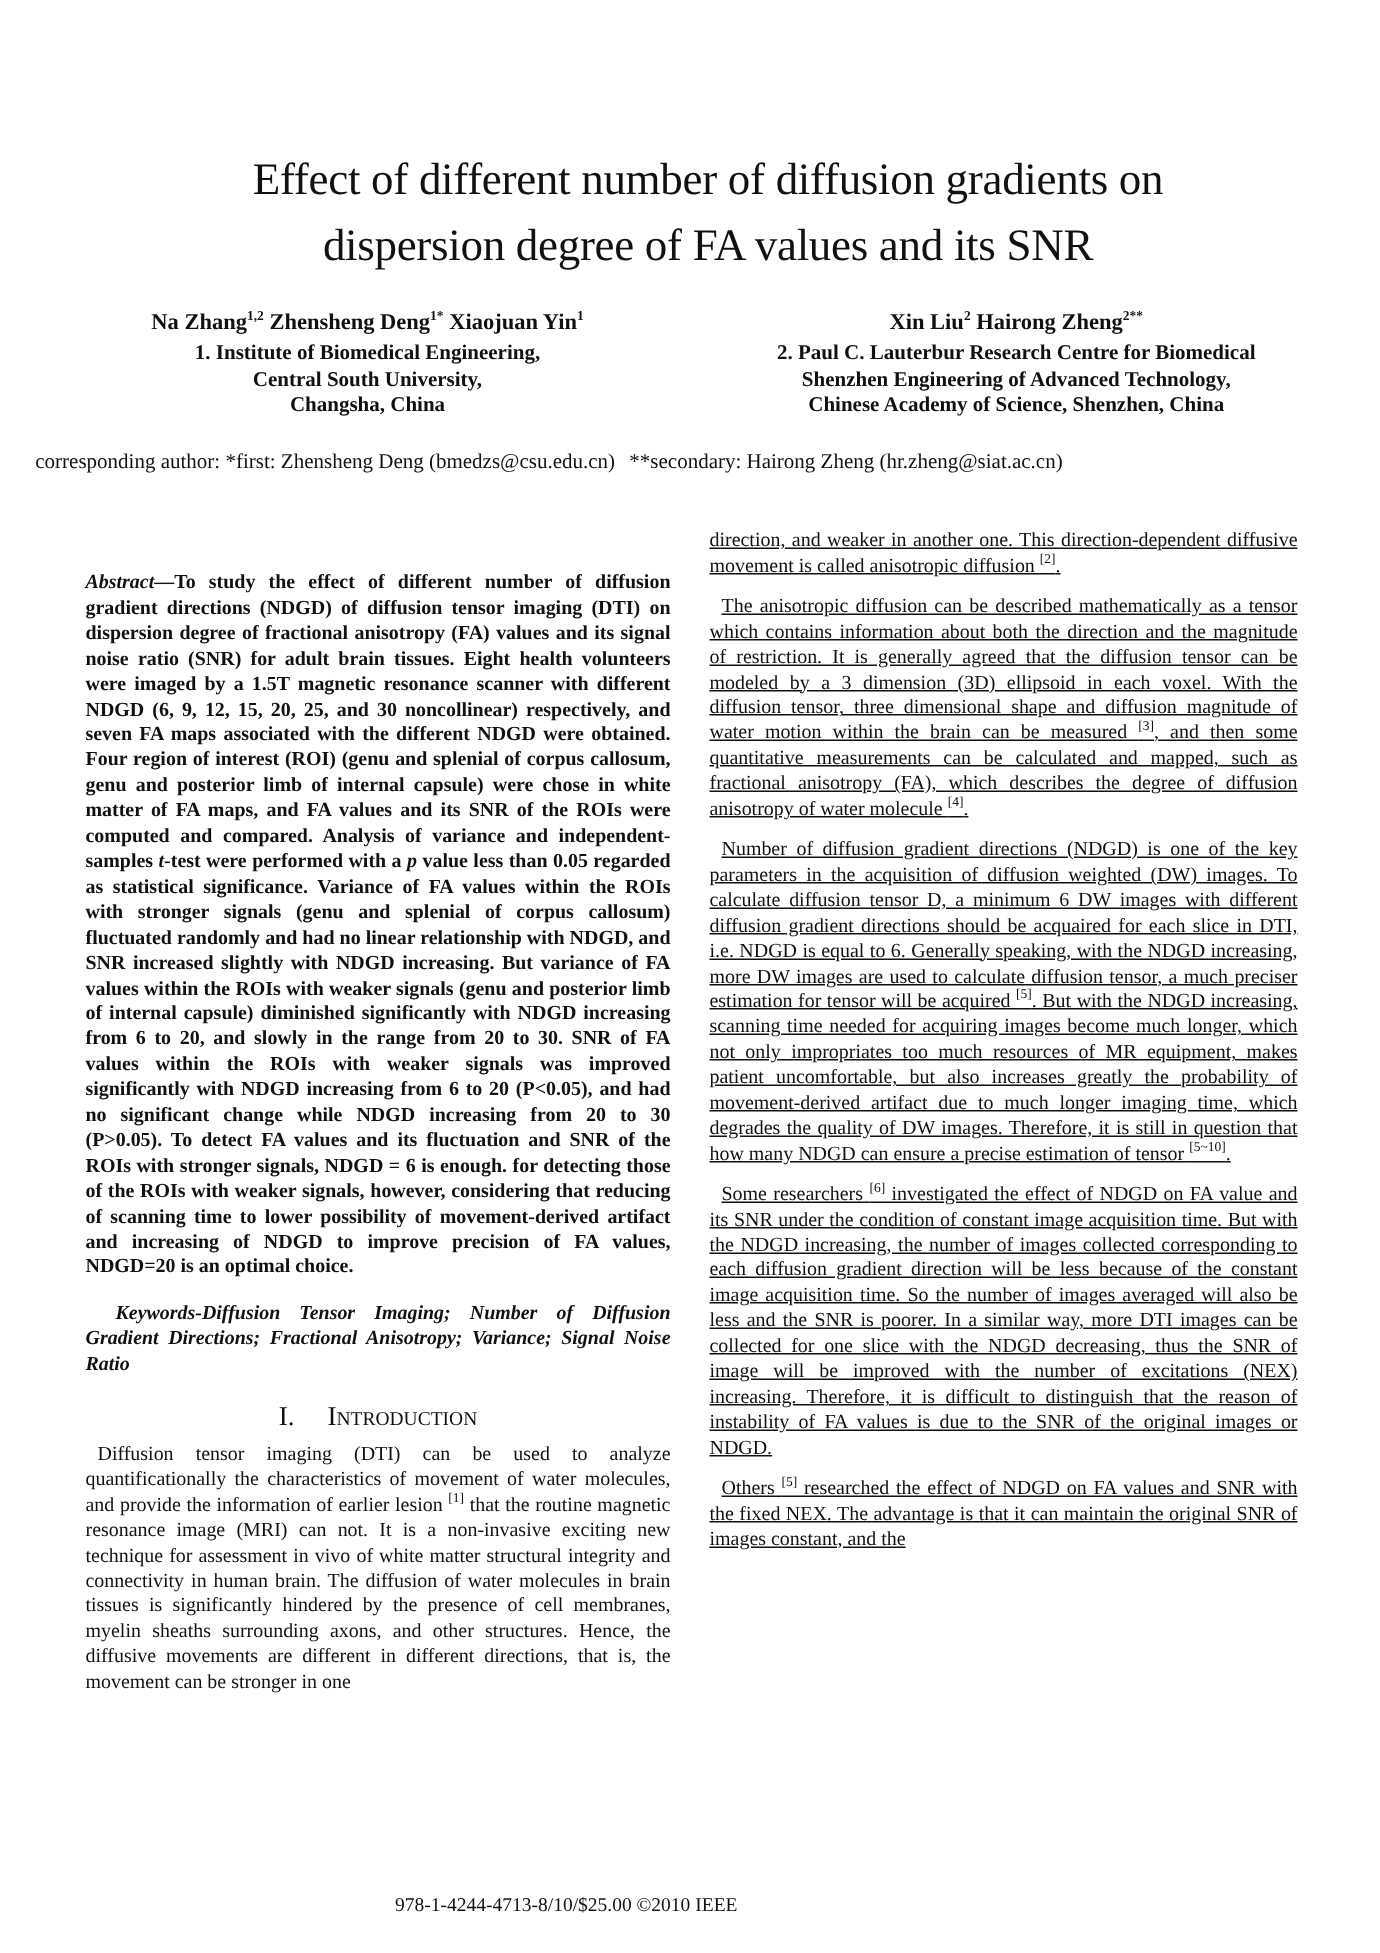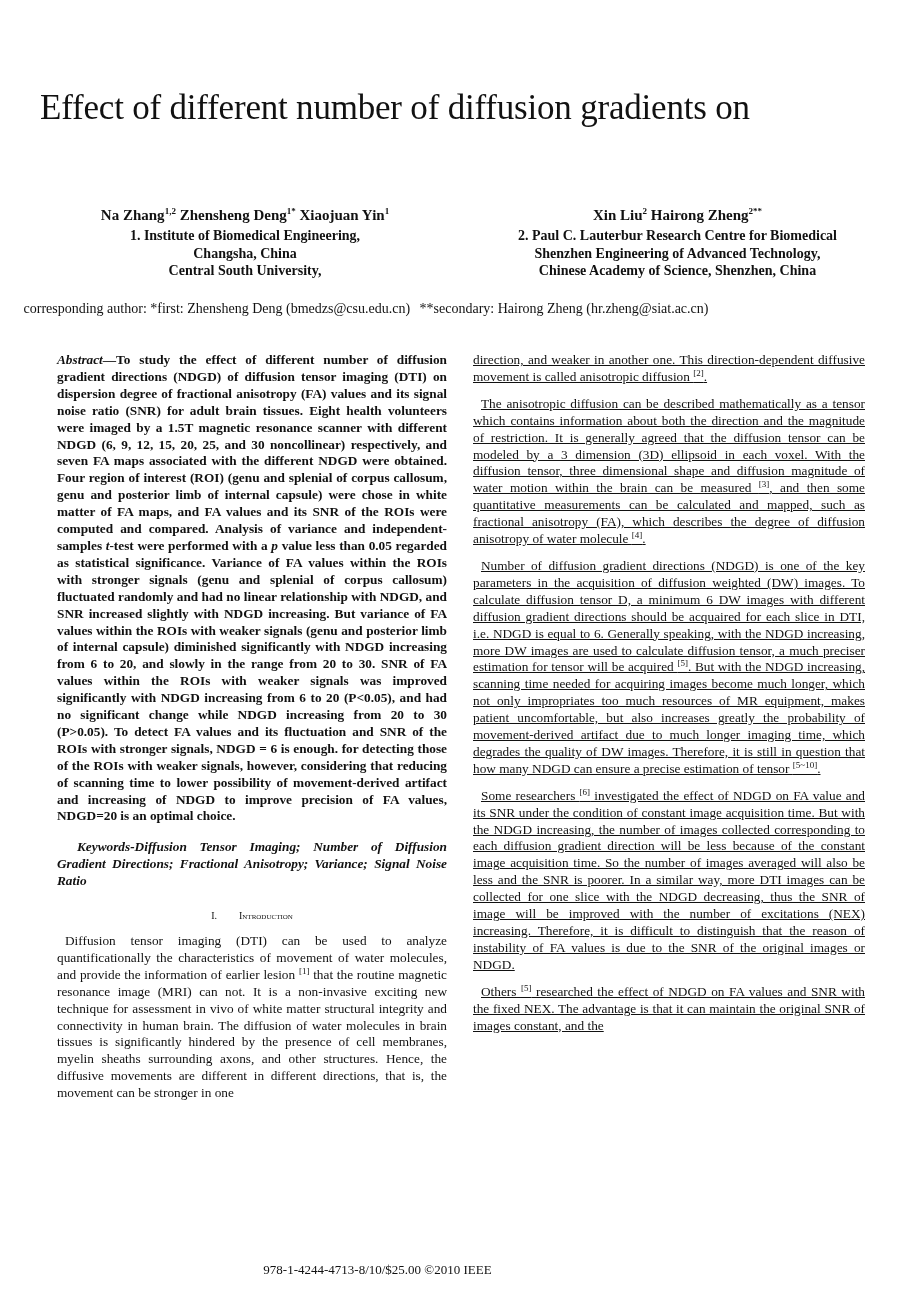--- a/index.html
+++ b/index.html
@@ -2,65 +2,66 @@
 <html><head>
 <meta charset="utf-8">
 <style>
   html, body { margin: 0; padding: 0; background: #ffffff; }
   body {
     width: 920px; height: 1302px; position: relative; overflow: hidden;
     font-family: "Liberation Serif", "DejaVu Serif", serif; color: #111;
   }
   .title {
     position: absolute; left: 40px; top: 86px; width: 840px;
-    text-align: left; font-size: 35px; line-height: 44px; font-weight: normal;
-    margin: 0; letter-spacing: -0.2px;
+    text-align: center; font-size: 30px; line-height: 44px; font-weight: normal;
+    margin: 12px; letter-spacing: -0.2px;
   }
   .authors-block { position: absolute; top: 205px; font-size: 14px; line-height: 17.6px; text-align: center; font-weight: bold; }
   .authors-left { left: 55px; width: 380px; }
   .authors-right { left: 480px; width: 395px; }
   .author-names { font-size: 15px; line-height: 20px; margin-bottom: 2px; }
   sup { font-size: 9px; line-height: 0; vertical-align: super; }
   .corr {
     position: absolute; top: 300px; left: 0; width: 732px; text-align: center;
     font-size: 14px; line-height: 17px; white-space: nowrap;
   }
   .corr span + span { margin-left: 6px; }
   .col { position: absolute; top: 352px; width: 390px; font-size: 13.3px; line-height: 16.9px; text-align: justify; }
-  .col-left { left: 57px; }
+  .col-left { left: 57px; margin-top: 28px; }
   .col-right { left: 473px; width: 392px; text-decoration: underline; }
   .abstract { font-weight: bold; margin: 0 0 14px 0; }
   .abstract .lead { font-style: italic; }
   .keywords { font-weight: bold; font-style: italic; text-indent: 20px; margin: 0 0 18px 0; }
-  .section-heading { text-align: center; font-size: 10px; margin: 0 0 8px 0; font-weight: normal; }
+  .section-heading { text-align: center; font-size: 18px; margin: 0 0 8px 0; font-weight: normal; }
   .section-heading .num { margin-right: 22px; }
   .section-heading .sc { font-variant: small-caps; }
   p.body { margin: 0 0 10px 0; text-indent: 8px; }
   p.body.cont { text-indent: 0; }
   .footer {
     position: absolute; top: 1262px; left: 0; width: 755px; text-align: center;
     font-size: 13px;
   }
 </style>
 </head>
 <body>
 
 <h1 class="title">
   <span>Effect of different number of diffusion gradients on</span><br>
+  <span>dispersion degree of FA values and its SNR</span>
 </h1>
 
 <div class="authors-block authors-left">
   <div class="author-names">
     <span>Na Zhang</span><sup>1,2</sup>
     <span>Zhensheng Deng</span><sup>1*</sup>
     <span>Xiaojuan Yin</span><sup>1</sup>
   </div>
   <div>1. Institute of Biomedical Engineering,</div>
+  <div>Central South University,</div>
   <div>Changsha, China</div>
-  <div>Central South University,</div>
 </div>
 
 <div class="authors-block authors-right">
   <div class="author-names">
     <span>Xin Liu</span><sup>2</sup>
     <span>Hairong Zheng</span><sup>2**</sup>
   </div>
   <div>2. Paul C. Lauterbur Research Centre for Biomedical</div>
   <div>Shenzhen Engineering of Advanced Technology,</div>
   <div>Chinese Academy of Science, Shenzhen, China</div>

